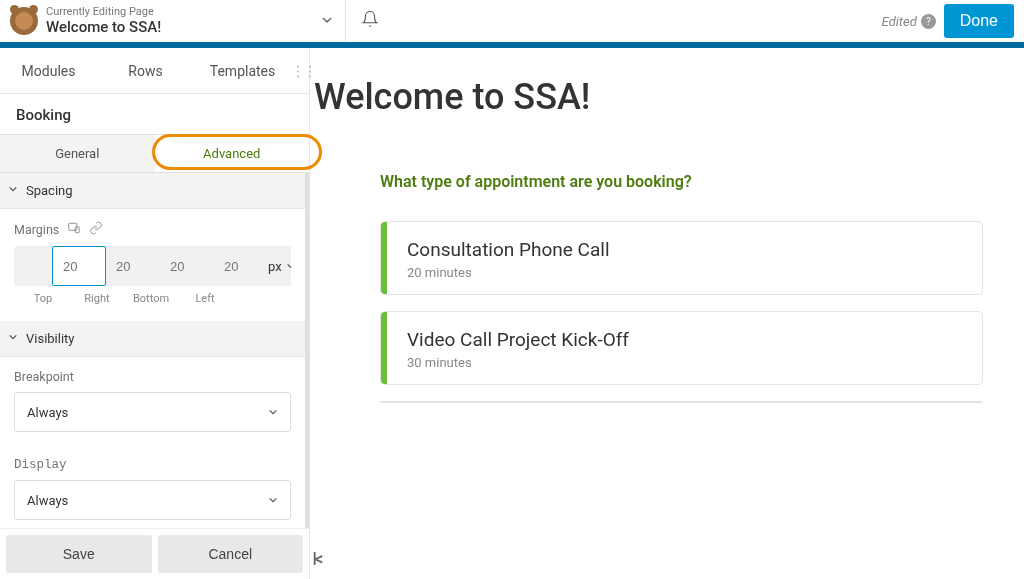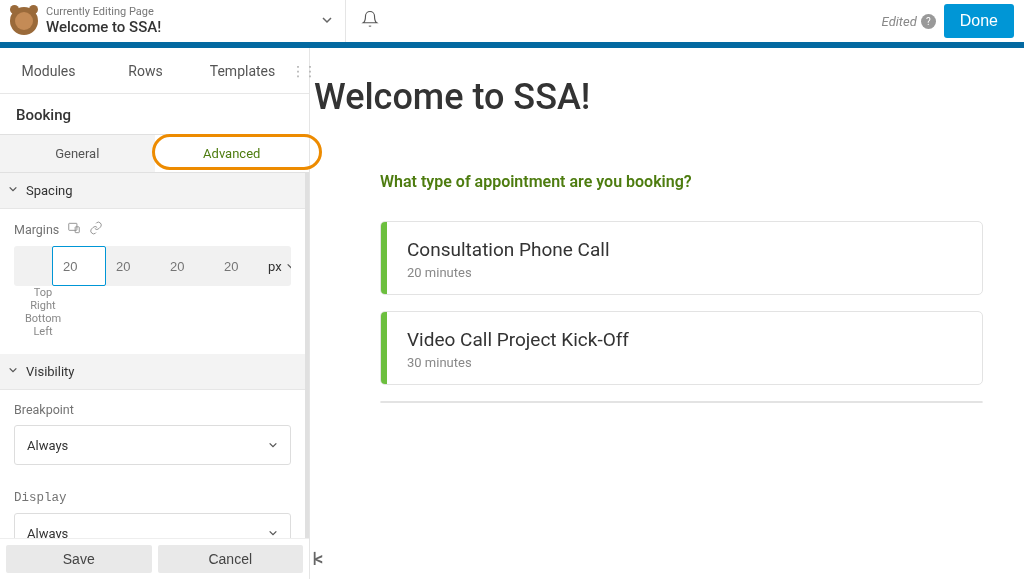--- a/index.html
+++ b/index.html
@@ -49,29 +49,29 @@
   .section-head .spacer { flex:1; background:#e8e8e8; height:100%; margin-left:8px; align-self:stretch; }
 
   .section-body { padding: 12px 14px 16px; }
   .fieldlabel { font-size:12.5px; color:#737373; margin-bottom:8px; display:flex; align-items:center; gap:8px; }
   .fieldlabel .mini-icon svg { width:14px; height:14px; stroke:#888; fill:none; stroke-width:1.5; }
 
   .margin-row { display:flex; gap:0; background:#f1f1f1; border-radius:3px; overflow:hidden;padding-left:38px; }
   .margin-row input { width:54px; height:40px; border:none; background:transparent; text-align:left; padding-left:10px; font-size:13px; color:#888; outline:none; }
   .margin-row input.focused-input { background:#fff; border:1px solid #0096d6; border-radius:2px; color:#333; }
   .margin-row .unit { width:46px; display:flex; align-items:center; justify-content:center; gap:4px; font-size:13px; color:#333; cursor:pointer; }
-  .sublabels { display:flex; padding-left:2px;flex-direction:column;}
+  .sublabels { display:flex; margin-top:6px; padding-left:2px;}
   .sublabels span { font-size:11px; color:#888; width:54px; text-align:center; }
 
   .selectish { width:100%; height:40px; border:1px solid #ddd; border-radius:3px; background:#fff; display:flex; align-items:center; padding:0 12px; font-size:13px; color:#333; cursor:pointer; justify-content:space-between; }
   .pad-select { margin-top:4px; }
   .fieldlabel.mt { margin-top:26px;font-family:Liberation Mono, monospace; }
 
   .footer-btns { position:absolute; bottom:0; left:0; right:0; display:flex; gap:6px; padding:6px; background:#fff; border-top:1px solid #eee; }
-  .footer-btns button { flex:1; height:28px; border:none; background:#e9e9e9; color:#444; font-size:14px; cursor:pointer; border-radius:2px; }
+  .footer-btns button { flex:1; height:38px; border:none; background:#e9e9e9; color:#444; font-size:14px; cursor:pointer; border-radius:2px; }
 
   
   .canvas { flex:1; position:relative; padding:0; overflow:hidden; }
   .canvas-inner { padding: 28px 0 0 4px; }
   .page-h1 { font-size: 36px; font-weight:500; color:#333; margin-bottom: 54px; }
   .booking-box { padding-left: 66px; }
   .booking-q { font-size: 16px; font-weight:600; color:#4d7c0f; margin-bottom: 30px; }
   .appt-card { display:flex; border:1px solid #e3e3e3; border-radius:5px; margin-bottom:16px; background:#fff; overflow:hidden; width:603px; cursor:pointer; }
   .appt-card .bar { width:6px; background:#6cbf3e; }
   .appt-card .body { padding: 16px 20px 14px; }

